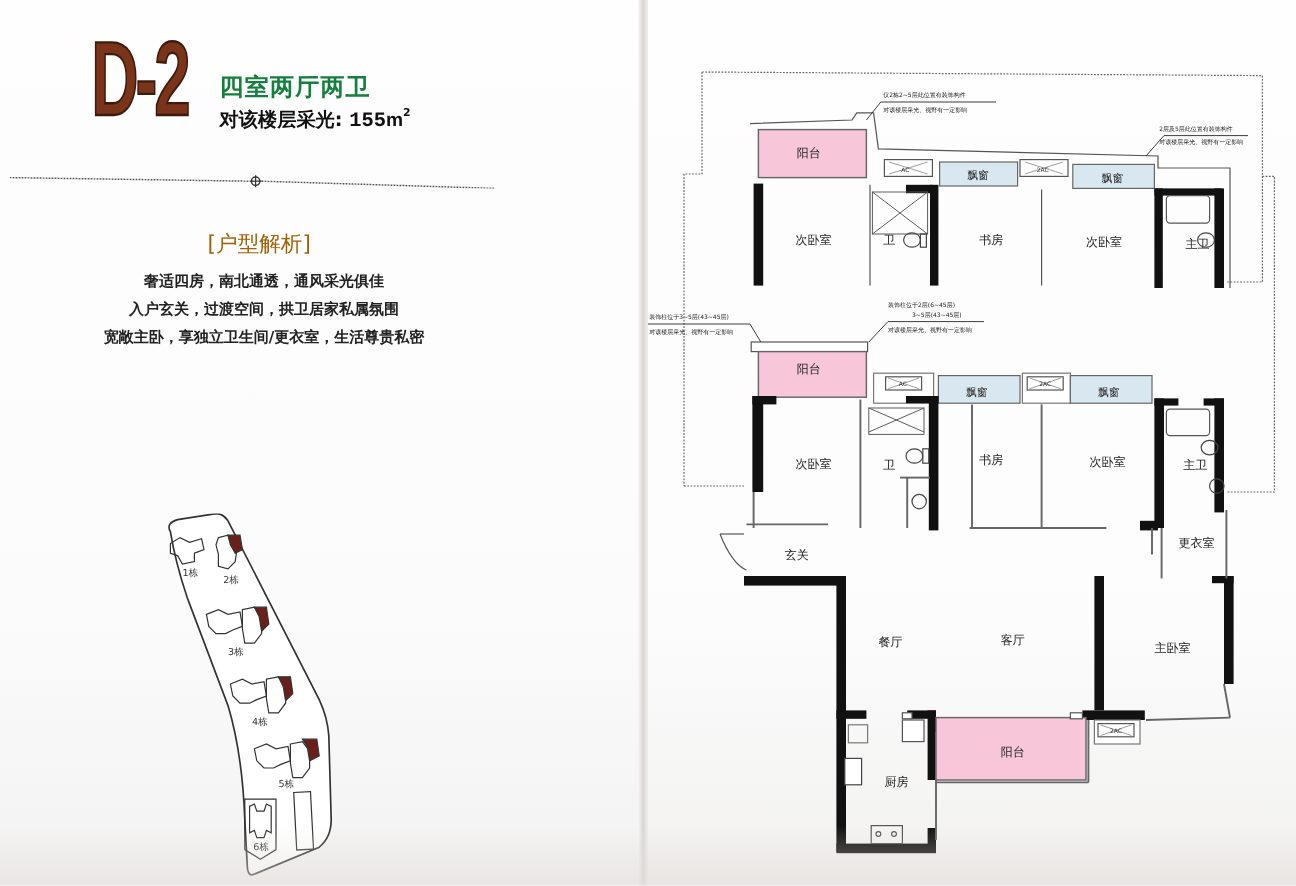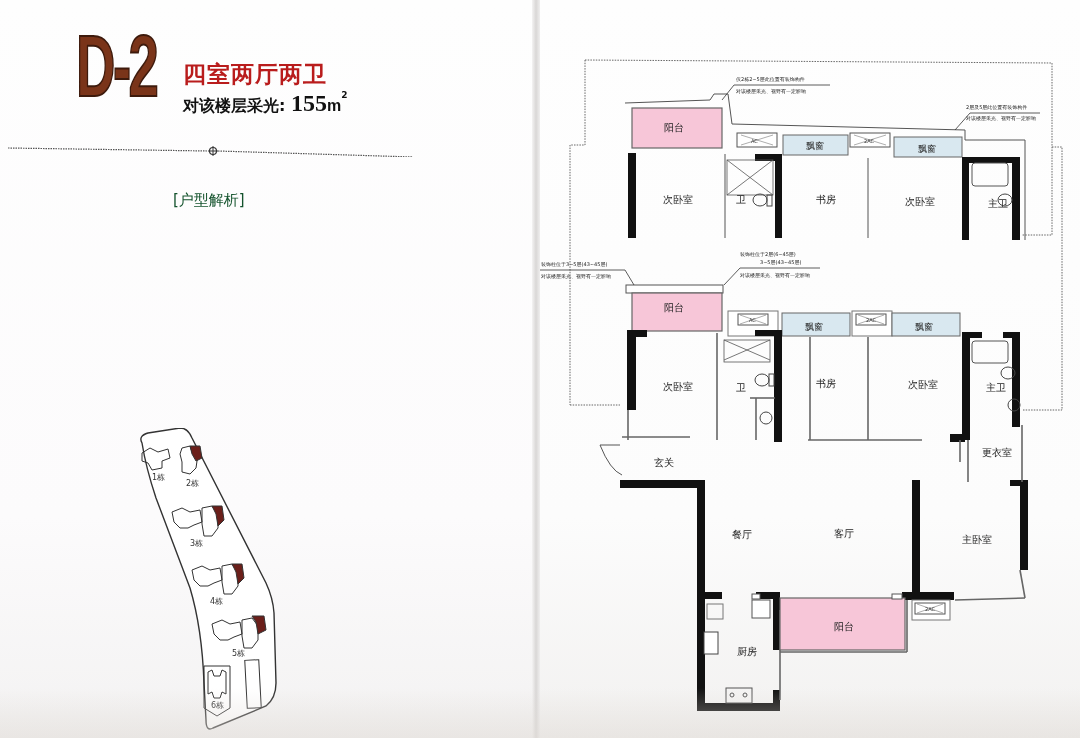--- a/index.html
+++ b/index.html
@@ -4,29 +4,29 @@
 <style>
   * { margin:0; padding:0; box-sizing:border-box; }
   body { width:1080px; height:738px; overflow:hidden; background:#fdfcfd; font-family:"DejaVu Sans", sans-serif; position:relative; }
   .page { position:absolute; top:0; height:738px; }
   .page-left { left:0; width:535px; background:linear-gradient(180deg,#fefefe 0%,#fcfbfc 70%,#f3f2f2 100%); }
   .page-right { left:535px; width:545px; background:linear-gradient(180deg,#fefefe 0%,#fcfcfc 70%,#f2f1f0 100%); }
   .spine { position:absolute; left:532px; top:0; width:8px; height:738px; background:linear-gradient(90deg,#f4f3f3,#d9d7d6,#efeeee); }
   .bottom-shade { position:absolute; left:0; bottom:0; width:1080px; height:50px; background:linear-gradient(180deg,rgba(255,255,255,0) 0%,rgba(225,220,215,0.55) 100%); pointer-events:none; }
 
   .code { position:absolute; left:76px; top:22px; font-family:"Liberation Sans", sans-serif; font-weight:bold; font-size:88px; line-height:88px; color:#7a3419; letter-spacing:-4px; transform:scaleX(0.62); transform-origin:left top; -webkit-text-stroke:2px #3d1a0c; }
-  .title-type { position:absolute; left:183px; top:59px; font-size:23px; font-weight:bold; color:#b91c1c; letter-spacing:1px; }
+  .title-type { position:absolute; left:183px; top:59px; font-size:20px; font-weight:bold; color:#15803d; letter-spacing:1px; }
   .title-area { position:absolute; left:183px; top:90px; font-size:16px; color:#111; font-weight:bold; }
-  .title-area .num { font-size:24px; font-family:Liberation Serif, serif; }
+  .title-area .num { font-size:17px; font-family:Liberation Mono, monospace; }
   .title-area sup { font-size:9px; vertical-align:top; }
   .title-area .unit { font-family:"Liberation Sans", sans-serif; font-size:16px; }
 
   .divider { position:absolute; left:8px; top:145px; width:405px; height:12px; }
 
-  .analysis-title { position:absolute; left:173px; top:191px; font-size:15px; color:#14532d; }
+  .analysis-title { position:absolute; left:173px; top:191px; font-size:18px; color:#a16207; }
   .analysis-lines { position:absolute; left:70px; top:222px; width:300px; text-align:center; }
   .analysis-lines div { font-size:12.5px; font-weight:bold; color:#222; line-height:23.5px; }
 
   .siteplan { position:absolute; left:128px; top:428px; width:160px; height:305px; }
 
   .plan { position:absolute; left:0; top:0; }
 </style>
 </head>
 <body>
 
@@ -46,20 +46,23 @@
   <line x1="210" y1="6" x2="405" y2="12" stroke="#555" stroke-width="1.2" stroke-dasharray="1.5 1"></line>
   <g>
     <circle cx="205" cy="6" r="3.5" fill="none" stroke="#333" stroke-width="1.2"></circle>
     <line x1="205" y1="1" x2="205" y2="11" stroke="#333" stroke-width="1"></line>
     <line x1="200" y1="6" x2="210" y2="6" stroke="#333" stroke-width="1"></line>
   </g>
 </svg>
 
 <div class="analysis-title">[户型解析]</div>
 <div class="analysis-lines">
+  <div>奢适四房，南北通透，通风采光俱佳</div>
+  <div>入户玄关，过渡空间，拱卫居家私属氛围</div>
+  <div>宽敞主卧，享独立卫生间/更衣室，生活尊贵私密</div>
 </div>
 
 <svg class="siteplan" viewBox="0 0 160 305">
   <path d="M14,15 Q10,8 20,5 L52,0 Q60,0 64,10 L138,155 Q145,170 146,185 L148,255 Q148,270 138,278 L85,300 Q78,304 78,292 L76,255 Q74,200 62,160 L28,70 Q18,40 14,15 Z" fill="#fff" stroke="#333" stroke-width="1.4"></path>
   <g fill="none" stroke="#333" stroke-width="1">
     <path d="M14,25 L22,20 L30,24 L40,21 L42,30 L34,33 L34,40 L24,42 L20,35 L14,33 Z"></path>
   </g>
   <g stroke="#333" stroke-width="1">
     <path d="M54,20 L62,18 L64,24 L70,26 L68,40 L62,46 L54,44 L54,34 L52,26 Z" fill="none"></path>
     <path d="M62,18 L72,18 L74,30 L68,33 L64,26 Z" fill="#6b1f1a"></path>

